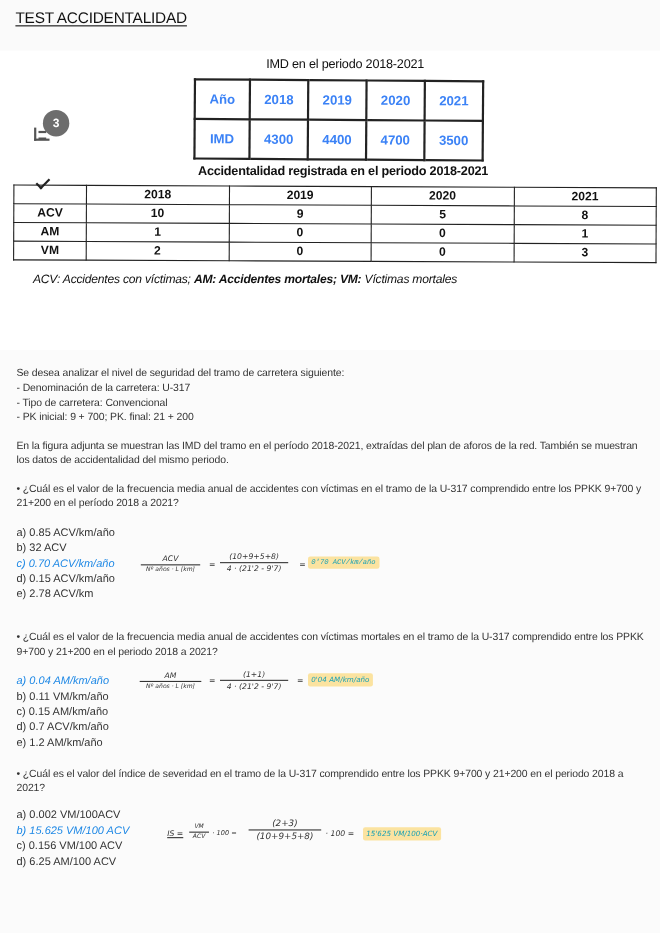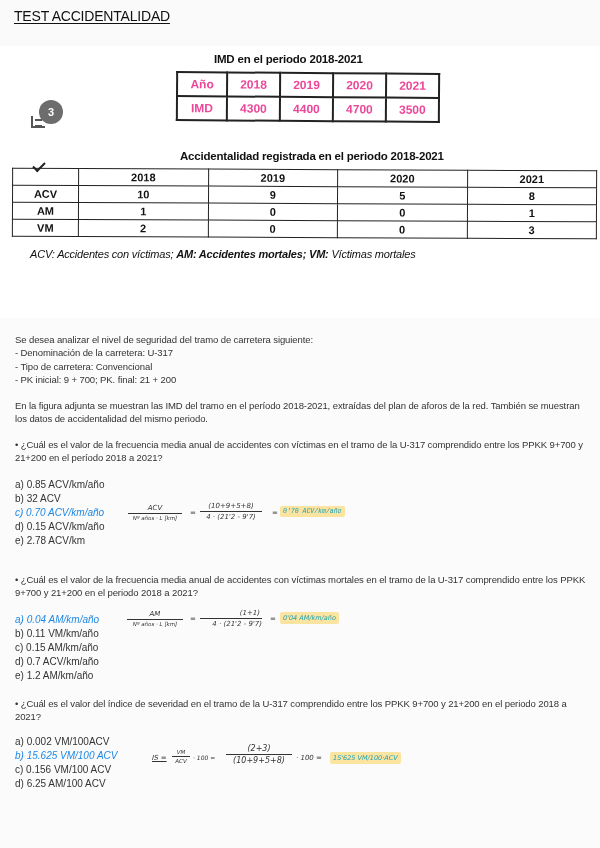--- a/index.html
+++ b/index.html
@@ -4,23 +4,23 @@
 <style>
   * { box-sizing: border-box; margin: 0; padding: 0; }
   html, body { width: 600px; height: 848px; overflow: hidden; }
   body { background: #fbfbfb; font-family: "Liberation Sans", sans-serif; color: #333; position: relative; }
 
   .header { position: absolute; left: 0; top: 0; width: 600px; height: 46px; background: #fafafa; }
   .title { position: absolute; left: 14px; top: 8px; font-size: 14px; color: #111; text-decoration: underline; text-underline-offset: 2px; letter-spacing: -0.2px; }
 
   .figure { position: absolute; left: 0; top: 46px; width: 600px; height: 272px; background: #ffffff; }
 
-  .imd-caption { position: absolute; left: 214px; top: 7px; font-size: 11.5px; font-weight: bold; color: #111; letter-spacing: -0.2px; }
+  .imd-caption { position: absolute; left: 242px; top: 7px; font-size: 11.5px; font-weight: normal; color: #111; letter-spacing: -0.2px; }
   table.imd { position: absolute; left: 176px; top: 26px; border-collapse: collapse; transform: rotate(0.4deg); }
-  table.imd td { border: 2px solid #222; font-weight: bold; font-size: 12px; color: #ec4899; text-align: center; height: 24px; }
+  table.imd td { border: 2px solid #222; font-weight: bold; font-size: 12px; color: #3b82f6; text-align: center; height: 36px; }
   table.imd td.hdr { width: 50px; }
   table.imd td.c { width: 53px; }
 
   .badge { position: absolute; left: 39px; top: 54px; width: 24px; height: 24px; border-radius: 50%; background: #6d6d6d; color: #fff; font-size: 11px; font-weight: bold; text-align: center; line-height: 24px; }
   .corner-icon { position: absolute; left: 31px; top: 70px; width: 14px; height: 12px; border-left: 2px solid #555; border-bottom: 2px solid #555; }
   .corner-icon::after { content: ""; position: absolute; left: 2px; top: 3px; width: 7px; height: 4px; border-top: 2px solid #555; border-bottom: 2px solid #555; }
 
   .acc-caption { position: absolute; left: 180px; top: 104px; font-size: 11.5px; font-weight: bold; color: #111; letter-spacing: -0.2px; }
   .check-icon { position: absolute; left: 33px; top: 116px; width: 12px; height: 7px; border-left: 2px solid #222; border-bottom: 2px solid #222; transform: rotate(-45deg); }
   table.acc { position: absolute; left: 12px; top: 123px; border-collapse: collapse; width: 585px; transform: rotate(0.25deg); }
@@ -152,21 +152,21 @@
   <div class="opt">c) 0.15 AM/km/año</div>
   <div class="opt">d) 0.7 ACV/km/año</div>
   <div class="opt">e) 1.2 AM/km/año</div>
 </div>
 <div>
   <div class="hand frac" style="left:127px; top:610px; width:56px;">
     <span class="num">AM</span>
     <span class="den" style="font-size:5.5px;">Nº años · L [km]</span>
   </div>
   <div class="hand" style="left:190px; top:615px;">=</div>
-  <div class="hand frac" style="left:200px; top:609px; width:62px;text-align:right;">
+  <div class="hand frac" style="left:200px; top:609px; width:62px;">
     <span class="num">(1+1)</span>
     <span class="den">4 · (21'2 - 9'7)</span>
   </div>
   <div class="hand" style="left:270px; top:615px;">=</div>
   <div class="hl" style="left:280px; top:612px;">0'04 AM/km/año</div>
 </div>
 
 <div class="q" style="top:697px;">• ¿Cuál es el valor del índice de severidad en el tramo de la U-317 comprendido entre los PPKK 9+700 y 21+200 en el periodo 2018 a 2021?</div>
 <div class="opts" style="top:735px;">
   <div class="opt">a) 0.002 VM/100ACV</div>

